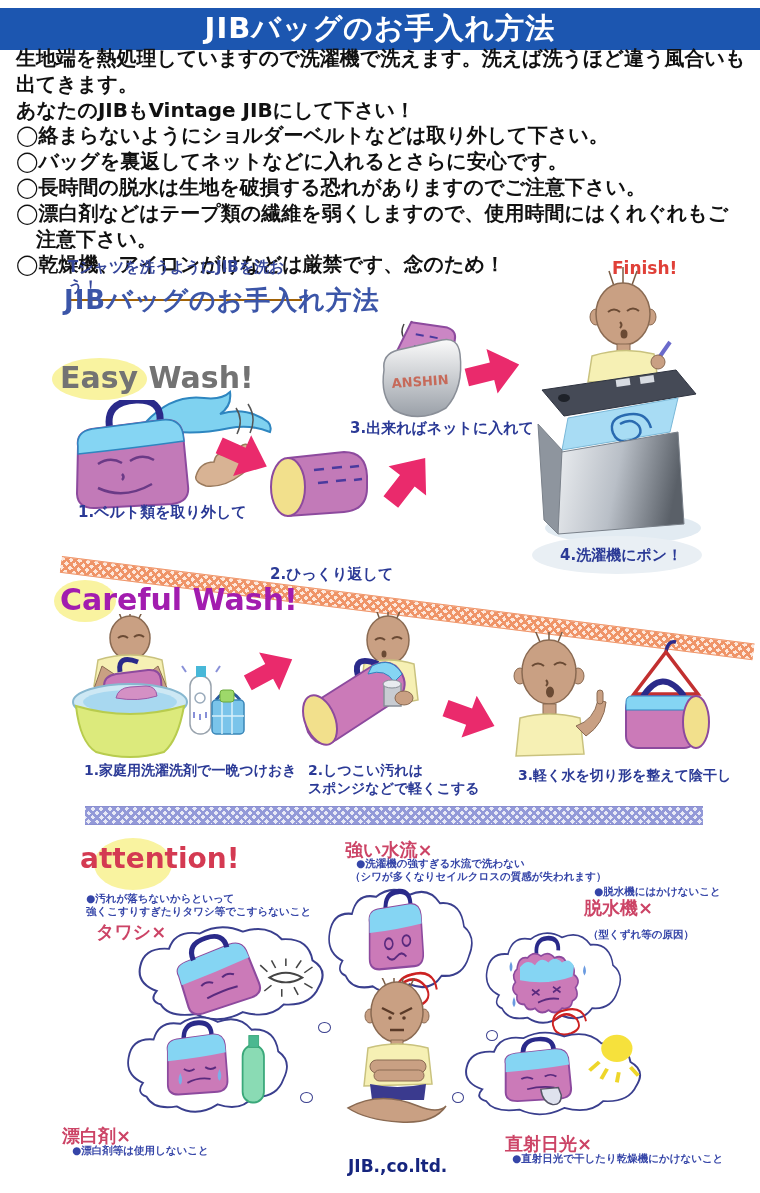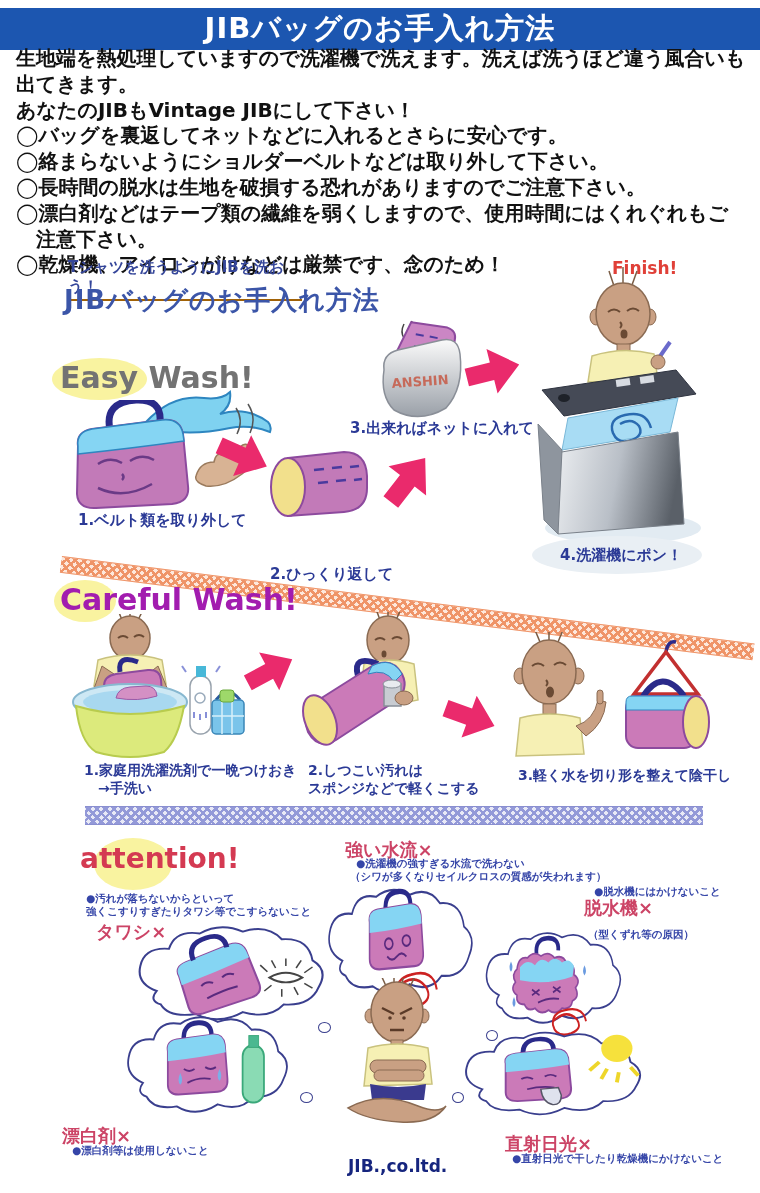--- a/index.html
+++ b/index.html
@@ -44,22 +44,22 @@
 
 <div class="page">
 
   <div class="banner">
     <span class="banner-title">JIBバッグのお手入れ方法</span>
   </div>
 
   <div class="intro">
     <p>生地端を熱処理していますので洗濯機で洗えます。洗えば洗うほど違う風合いも出てきます。</p>
     <p>あなたのJIBもVintage JIBにして下さい！</p>
+    <p class="bullet">◯絡まらないようにショルダーベルトなどは取り外して下さい。</p>
     <p class="bullet">◯バッグを裏返してネットなどに入れるとさらに安心です。</p>
-    <p class="bullet">◯絡まらないようにショルダーベルトなどは取り外して下さい。</p>
     <p class="bullet">◯長時間の脱水は生地を破損する恐れがありますのでご注意下さい。</p>
     <p class="bullet">◯漂白剤などはテープ類の繊維を弱くしますので、使用時間にはくれぐれもご注意下さい。</p>
     <p class="bullet">◯乾燥機、アイロンがけなどは厳禁です、念のため！</p>
   </div>
 
   <div class="abs manual-sub" style="left:68px;top:258px;">Tシャツを洗うようにJIBを洗おう！</div>
   <div class="abs manual-title" style="left:64px;top:283px;">JIBバッグのお手入れ方法</div>
   <div class="abs finish-label" style="left:612px;top:258px;">Finish!</div>
 
   <div class="abs hl-ellipse" style="left:52px;top:358px;width:95px;height:42px;"></div>
@@ -80,21 +80,21 @@
         <path d="M66,61 Q78,53 90,60"></path>
       <path d="M58,74 q3,3 0,6"></path>
         <path d="M34,88 Q60,100 88,84"></path>
     </g>
     <path d="M132,76 Q136,62 150,62 Q152,52 158,55 Q160,46 166,50 Q170,42 176,47 Q182,41 186,48 Q194,62 178,74 Q160,88 142,86 Q130,82 132,76 Z" fill="#d8b394" stroke="#9a7a5c" stroke-width="1.5"></path>
     <g fill="none" stroke="#555" stroke-width="1.5">
       <path d="M172,8 Q180,20 173,34"></path>
         <path d="M184,4 Q193,18 186,33"></path>
     </g>
   </svg>
-  <div class="abs caption" style="left:78px;top:503px;margin-top:8px;">1.ベルト類を取り外して</div>
+  <div class="abs caption" style="left:78px;top:503px;">1.ベルト類を取り外して</div>
 
   <svg class="abs" style="left:215px;top:430px;transform:rotate(24deg);" width="56" height="52" viewBox="0 0 58 52">
     <path d="M2,17 L28,17 L28,3 L56,26 L28,49 L28,35 L2,35 Z" fill="#ea2a6c"></path>
   </svg>
 
   <svg class="abs" style="left:266px;top:448px;" width="110" height="74" viewBox="0 0 110 74">
     <path d="M22,10 L78,4 Q100,4 101,28 L101,40 Q101,62 78,64 L22,68 Z" fill="#c27ab8" stroke="#8d4a9e" stroke-width="2"></path>
     <ellipse cx="22" cy="39" rx="17" ry="29" fill="#f2e08c" stroke="#8d4a9e" stroke-width="2"></ellipse>
     <g stroke="#4a3a9e" stroke-width="2.5">
       <path d="M48,22 L58,21"></path>
@@ -229,21 +229,20 @@
       <g stroke="#d8f0fa" stroke-width="1.5">
           <path d="M154,86 L154,120"></path>
           <path d="M164,86 L164,120"></path>
           <path d="M144,102 L176,102"></path>
         </g>
       <rect x="152" y="76" width="14" height="12" rx="3" fill="#9ed86a" stroke="#6aa83a"></rect>
     </g>
   </svg>
   <div class="abs caption sm" style="left:84px;top:761px;">
     <div>1.家庭用洗濯洗剤で一晩つけおき</div>
-    <div style="padding-left:14px;">→手洗い</div>
   </div>
 
   <svg class="abs" style="left:243px;top:645px;transform:rotate(-28deg);" width="54" height="52" viewBox="0 0 58 52">
     <path d="M2,17 L28,17 L28,3 L56,26 L28,49 L28,35 L2,35 Z" fill="#ea2a6c"></path>
   </svg>
 
   <svg class="abs" style="left:300px;top:612px;" width="148" height="152" viewBox="0 0 148 152">
     <g stroke="#7a5c44" stroke-width="1.5">
         <path d="M80,8 L76,-3"></path>
         <path d="M88,6 L88,-5"></path>

